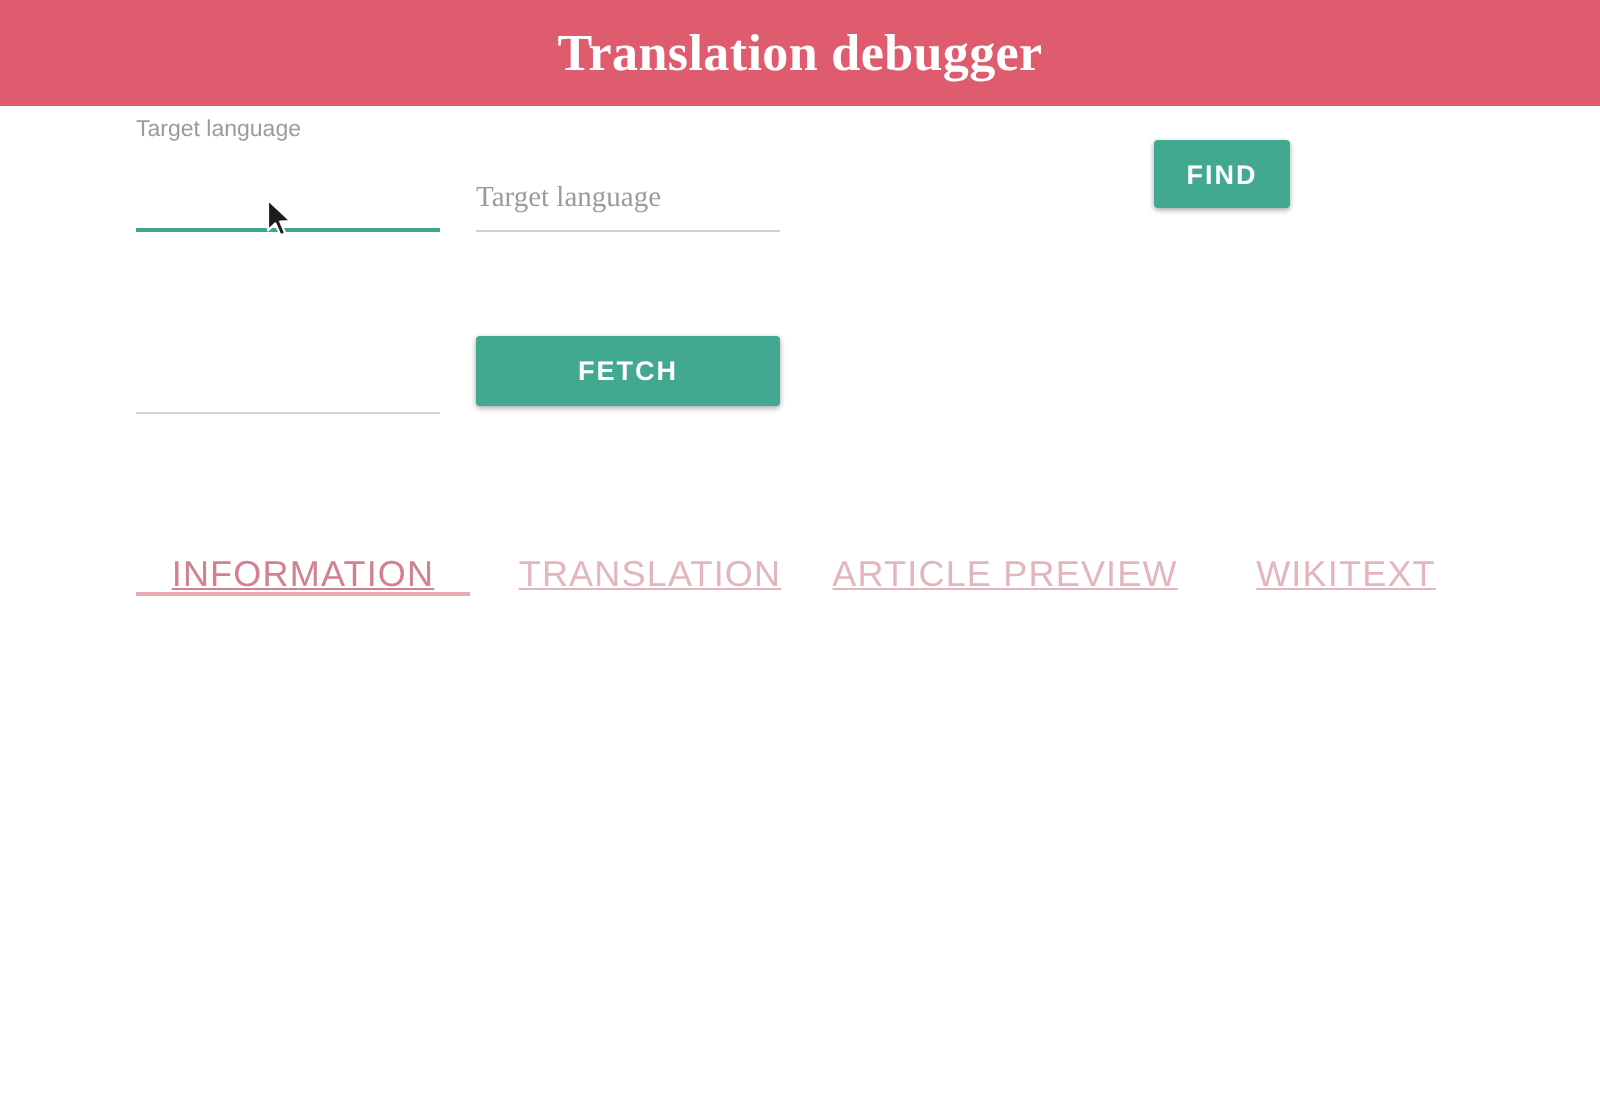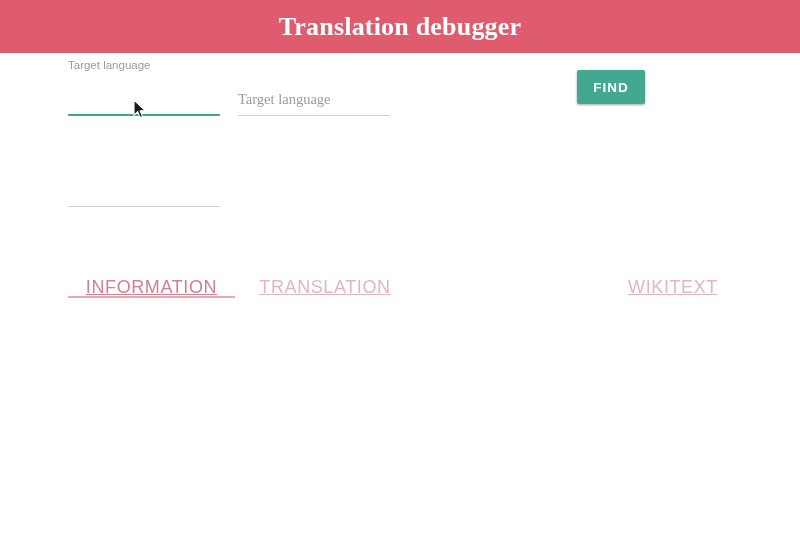--- a/index.html
+++ b/index.html
@@ -241,28 +241,33 @@
       <div class="underline"></div>
     </div>
 
 
     <button class="btn" id="btn-find">FIND</button>
 
     <div class="field" id="field-translation-id">
       <div class="underline"></div>
     </div>
 
+    <button class="btn" id="btn-fetch">FETCH</button>
 
     <div class="tabs">
       <div class="tab active" id="tab-0">
         <span>INFORMATION</span>
         <span class="tab-underline"></span>
       </div>
       <div class="tab" id="tab-1">
         <span>TRANSLATION</span>
+
+      </div>
+      <div class="tab" id="tab-2">
+        <span>ARTICLE PREVIEW</span>
 
       </div>
       <div class="tab" id="tab-3">
         <span>WIKITEXT</span>
 
       </div>
     </div>
 
     <div class="tab-panel"></div>
 

